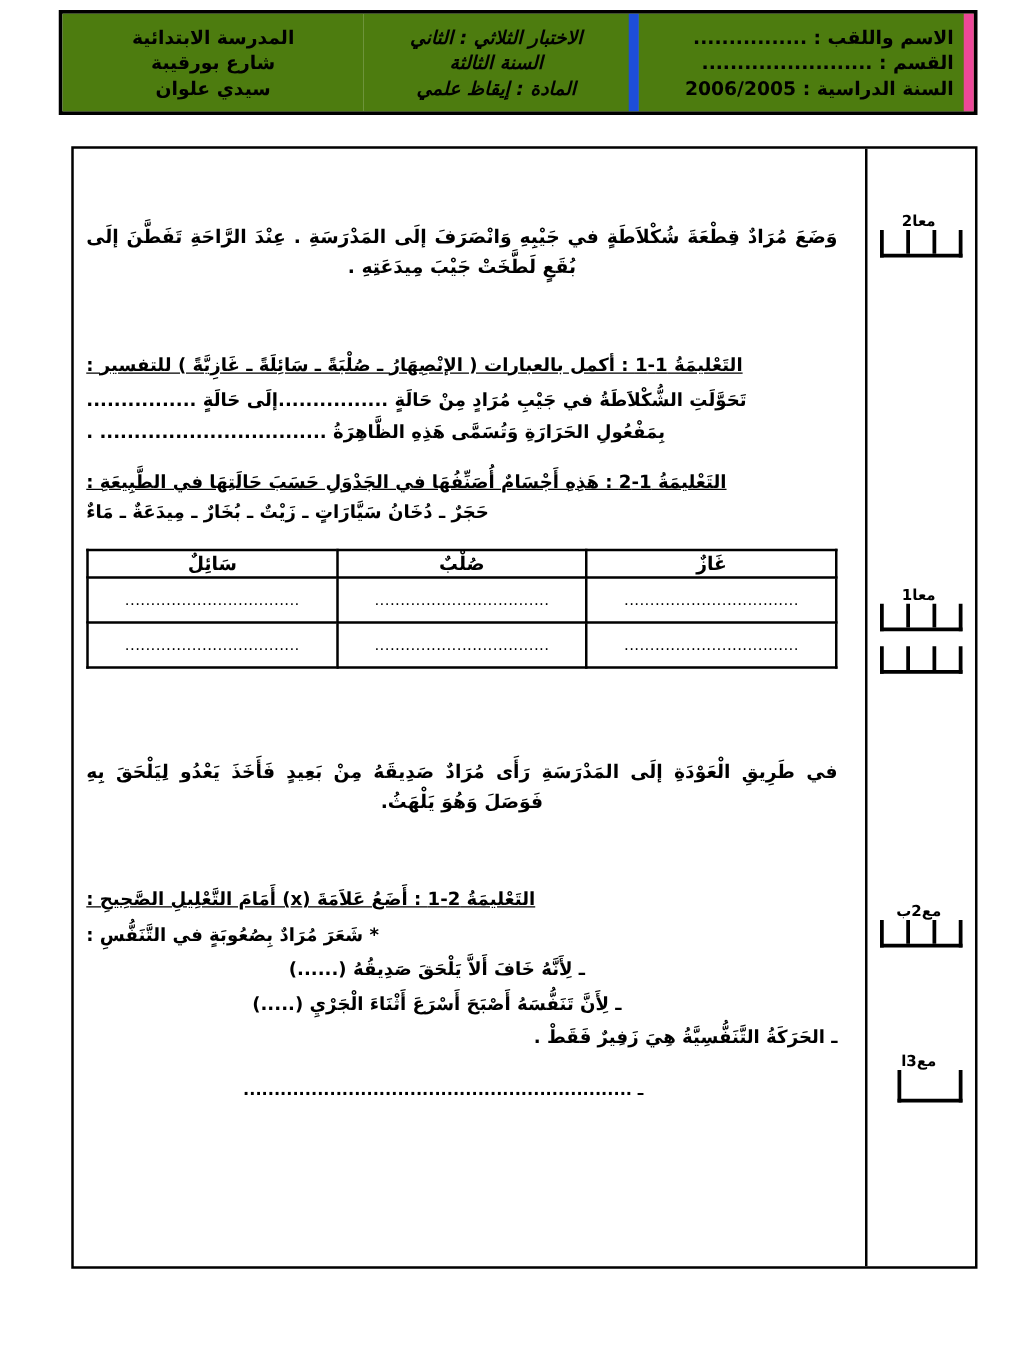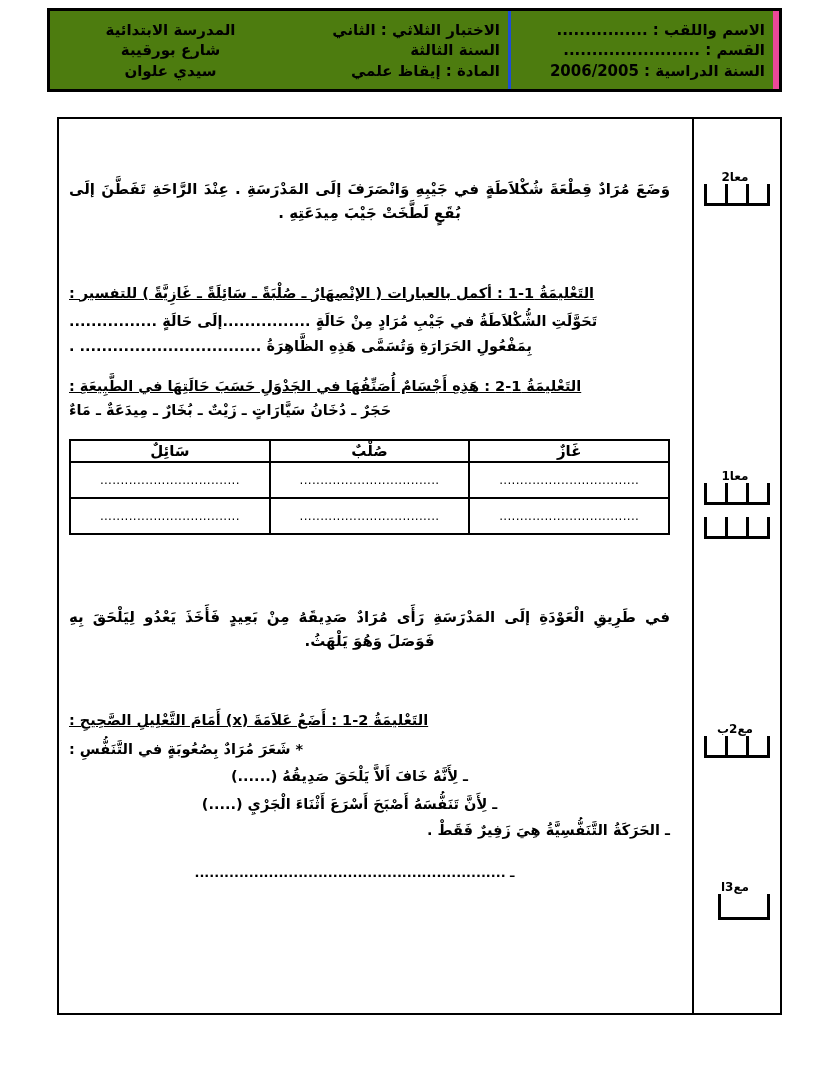--- a/index.html
+++ b/index.html
@@ -34,25 +34,27 @@
     box-sizing: border-box;
     padding: 4px 8px 3px 8px;
     display: flex;
     flex-direction: column;
     justify-content: center;
     background: #4d7c0f;
   }
   .hdr-cell.left {
     flex: 0 0 268px;
     border-left: none;
-    border-right: 6px solid #ec4899;
+    border-right: 8px solid #ec4899;
   }
   .hdr-cell.mid {
     flex: 0 0 220px;
-    border-right: 3px solid #1d4ed8;
+    border-right: 8px solid #1d4ed8;
+    text-align: center;
+    font-style: italic;
   }
   .hdr-cell.right {
     flex: 1 1 auto;
     text-align: center;
   }
   .hdr-line {
     font-size: 15px;
     font-weight: bold;
     line-height: 1.34;
     white-space: nowrap;
@@ -289,21 +291,21 @@
 
     <div class="score-group" style="top:604px;">
       <div class="score-label">مع2ب</div>
       <div class="score-boxes">
         <div class="cellm"></div>
         <div class="cellm"></div>
         <div class="cellm"></div>
       </div>
     </div>
 
-    <div class="score-group" style="top:762px;">
+    <div class="score-group" style="top:724px;">
       <div class="score-label">مع3ا</div>
       <div class="score-boxes single">
         <div class="cellm"></div>
       </div>
     </div>
 
   </div>
 
   <div class="content-col">
 

